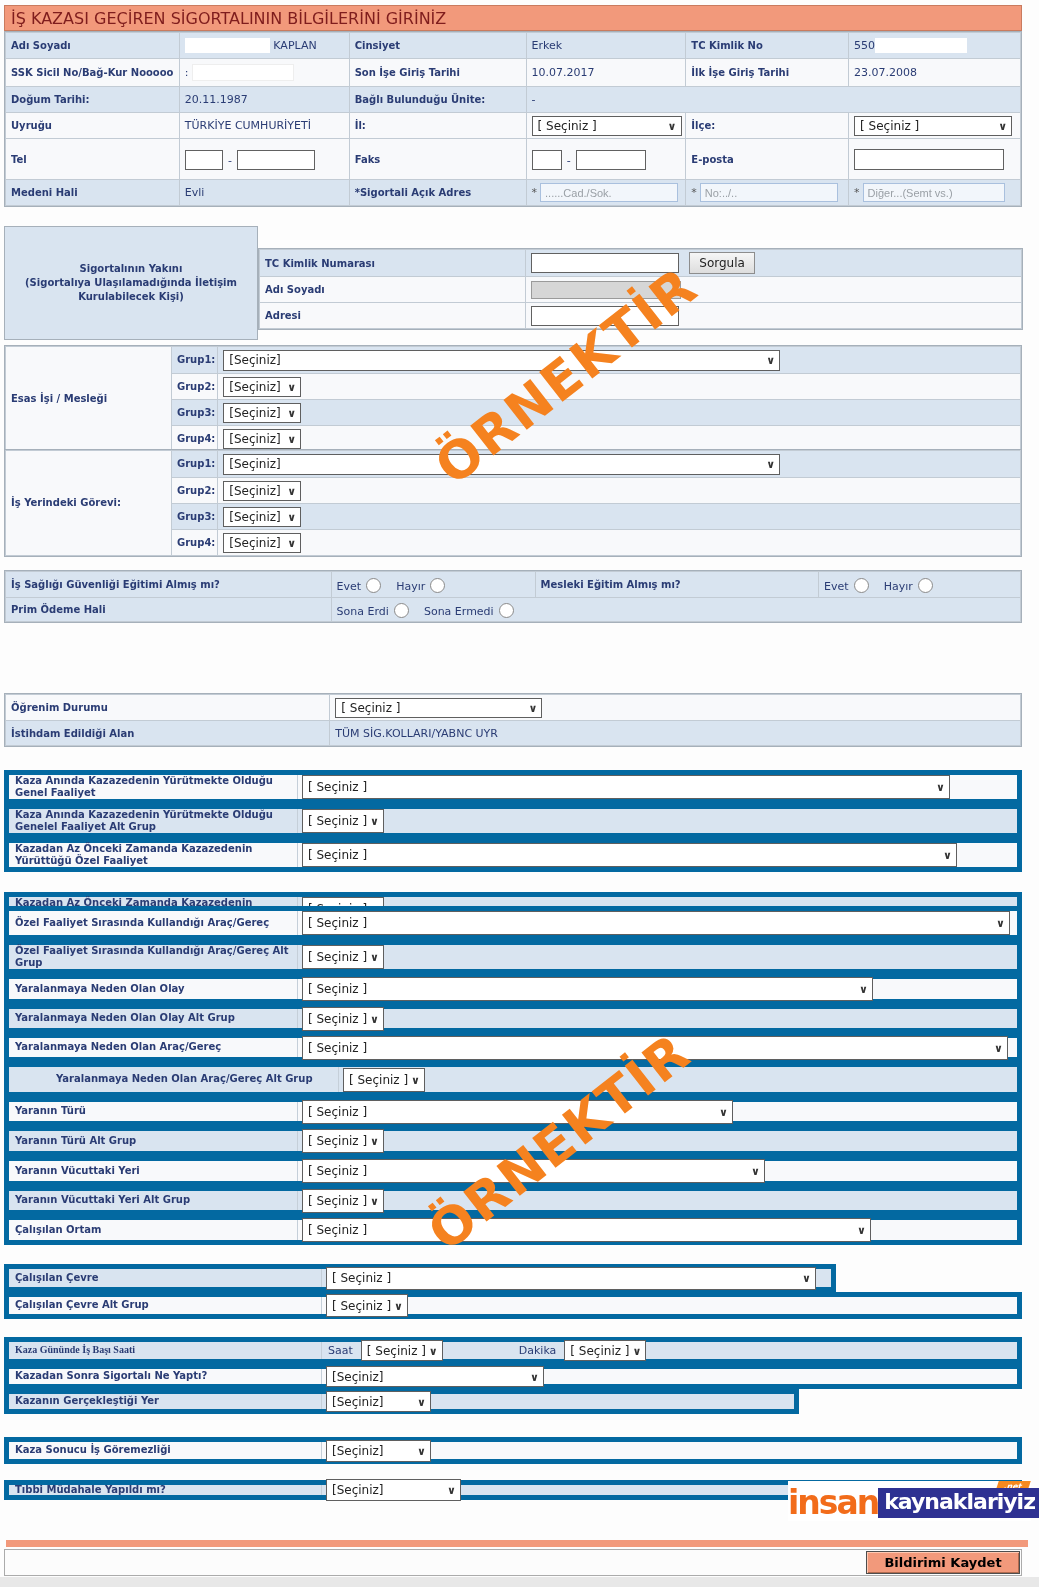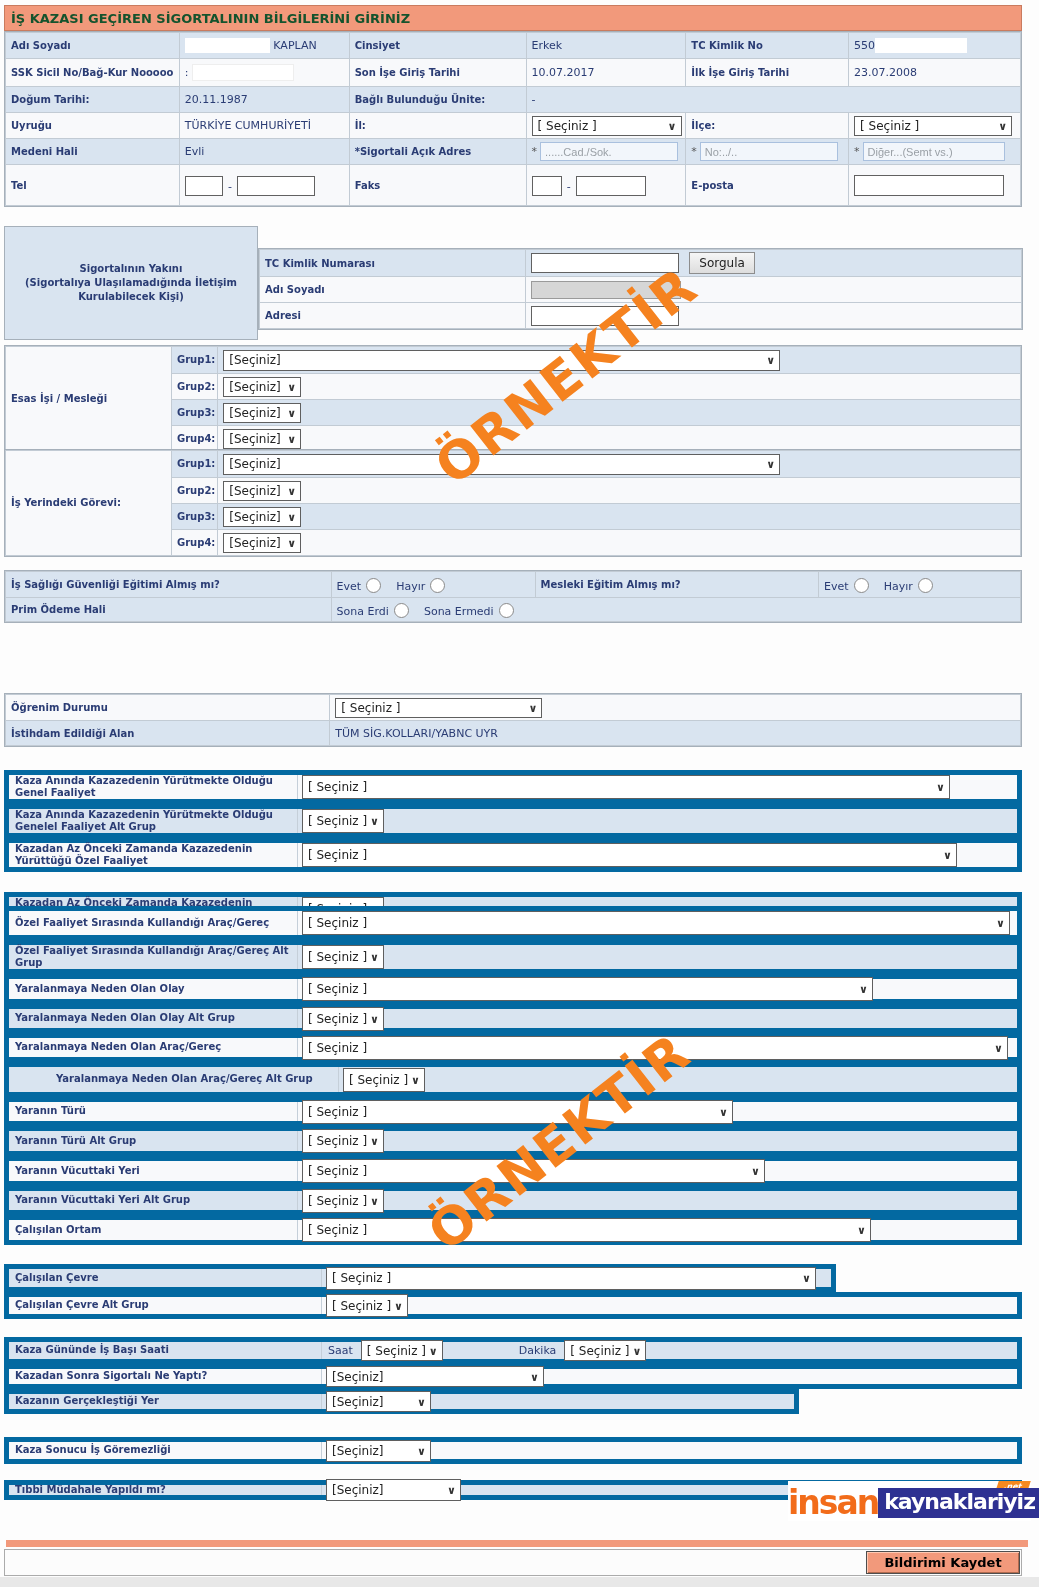--- a/index.html
+++ b/index.html
@@ -40,21 +40,21 @@
   .acc-row .rlbl{width:289px;min-width:289px;display:flex;align-items:center;
                  padding:2px 6px;box-sizing:border-box;border-right:1px solid #C5CFD9;
                  line-height:1.25;}
   .acc-row .rctl{flex:1;display:flex;align-items:center;padding-left:4px;}
 
   .wm{position:absolute;color:#F5821F;font-size:52px;font-weight:bold;letter-spacing:2px;
       transform:rotate(-38deg);z-index:50;white-space:nowrap;}
 
   .hdrbar{background:#F2997B;border:1px solid #C97B5F;display:flex;align-items:center;
           padding-left:6px;height:26px;box-sizing:border-box;}
-  .hdrbar span{color:#14532d;font-weight:bold;font-size:13px;}
+  .hdrbar span{color:#7f1d1d;font-weight:normal;font-size:16px;}
 
   .btn-sorgula{height:22px;width:66px;background:linear-gradient(#F6F6F6,#DDDDDD);
                border:1px solid #8D8D8D;font-size:12px;color:#222;text-align:center;
                line-height:20px;display:inline-block;box-sizing:border-box;}
   .gray-disabled{background:#D6D6D6;border:1px solid #9a9a9a;height:18px;width:150px;
                  box-sizing:border-box;}
 
   .save-btn{position:absolute;right:1px;top:1px;width:154px;height:23px;background:#F2997B;
             border:1px solid #4d4d4d;box-shadow:inset 1px 1px 0 #ffc9b3, inset -1px -1px 0 #b06a4e;
             color:#000;font-weight:bold;font-size:13px;text-align:center;line-height:21px;
@@ -120,20 +120,38 @@
               </div>
         </td>
         <td class="lite lbl">İlçe:</td>
         <td class="lite">
           <div class="dd" style="width:158px;">
                 <span>[ Seçiniz ]</span>
                 <span class="arr">∨</span>
               </div>
         </td>
       </tr>
+      <tr style="height:40px;">
+        <td class="lite lbl">Tel</td>
+        <td class="lite">
+          <input class="inp" style="width: 38px;">
+          <span class="val">-</span>
+          <input class="inp" style="width: 78px;">
+        </td>
+        <td class="lite lbl">Faks</td>
+        <td class="lite">
+          <input class="inp" style="width: 30px;">
+          <span class="val">-</span>
+          <input class="inp" style="width: 70px;">
+        </td>
+        <td class="lite lbl">E-posta</td>
+        <td class="lite">
+          <input class="inp" style="width: 150px; height: 21px;">
+        </td>
+      </tr>
       <tr style="height:25px;">
         <td class="blue lbl">Medeni Hali</td>
         <td class="blue val">Evli</td>
         <td class="blue lbl">*Sigortali Açık Adres</td>
         <td class="blue">
           <div class="adres-wrap">
                 <span class="adres-star">*</span>
                 <input class="adres-inp" style="width: 138px;" placeholder="......Cad./Sok.">
               </div>
         </td>
@@ -141,38 +159,20 @@
           <div class="adres-wrap">
                 <span class="adres-star">*</span>
                 <input class="adres-inp" style="width: 138px;" placeholder="No:../..">
               </div>
         </td>
         <td class="blue">
           <div class="adres-wrap">
                 <span class="adres-star">*</span>
                 <input class="adres-inp" style="width: 142px;" placeholder="Diğer...(Semt vs.)">
               </div>
-        </td>
-      </tr>
-      <tr style="height:40px;">
-        <td class="lite lbl">Tel</td>
-        <td class="lite">
-          <input class="inp" style="width: 38px;">
-          <span class="val">-</span>
-          <input class="inp" style="width: 78px;">
-        </td>
-        <td class="lite lbl">Faks</td>
-        <td class="lite">
-          <input class="inp" style="width: 30px;">
-          <span class="val">-</span>
-          <input class="inp" style="width: 70px;">
-        </td>
-        <td class="lite lbl">E-posta</td>
-        <td class="lite">
-          <input class="inp" style="width: 150px; height: 21px;">
         </td>
       </tr>
     </tbody>
       </table>
   </div>
 
   <div class="abs blue" style="left:4px;top:226px;width:254px;height:114px;border:1px solid #A6B0BA;
        display:flex;flex-direction:column;justify-content:center;text-align:center;line-height:1.4;">
     <span class="lbl">Sigortalının Yakını</span>
     <span class="lbl">(Sigortalıya Ulaşılamadığında İletişim</span>
@@ -491,21 +491,21 @@
     <div class="rlbl lbl" style="width:313px;min-width:313px;">Çalışılan Çevre Alt Grup</div>
     <div class="rctl">
         <div class="dd" style="width:82px;height:23px;">
           <span>[ Seçiniz ]</span>
           <span class="arr">∨</span>
         </div>
       </div>
   </div>
 
   <div class="acc-row blue" style="top:1337px;height:27px;">
-    <div class="rlbl lbl" style="width:313px;min-width:313px;">Kaza Gününde İş Başı Saati</div>
+    <div class="rlbl lbl" style="width:313px;min-width:313px;font-family:Liberation Serif, serif;">Kaza Gününde İş Başı Saati</div>
     <div class="rctl">
       <span class="val" style="margin-left:2px;">Saat</span>
       <div class="dd" style="width:82px;height:21px;margin-left:8px;">
           <span>[ Seçiniz ]</span>
           <span class="arr">∨</span>
         </div>
       <span class="val" style="margin-left:76px;">Dakika</span>
       <div class="dd" style="width:82px;height:21px;margin-left:8px;">
           <span>[ Seçiniz ]</span>
           <span class="arr">∨</span>

